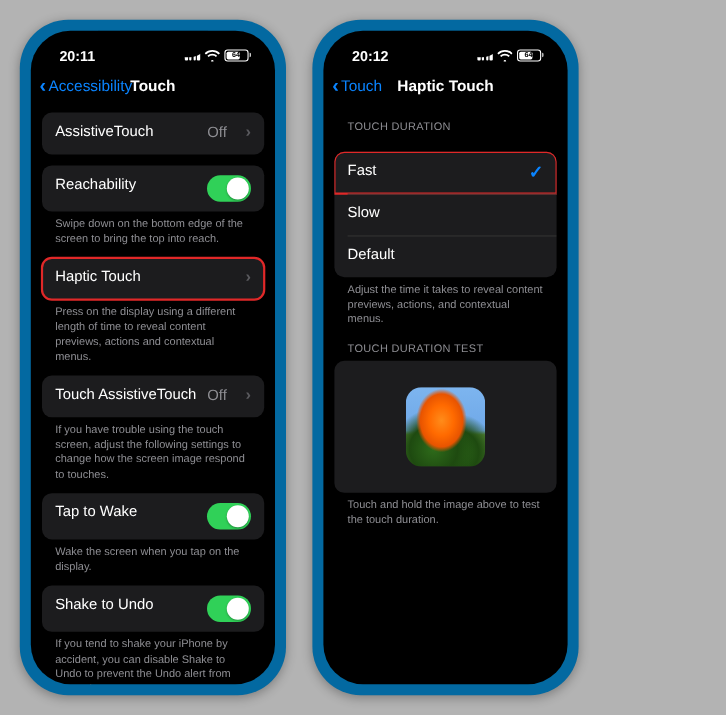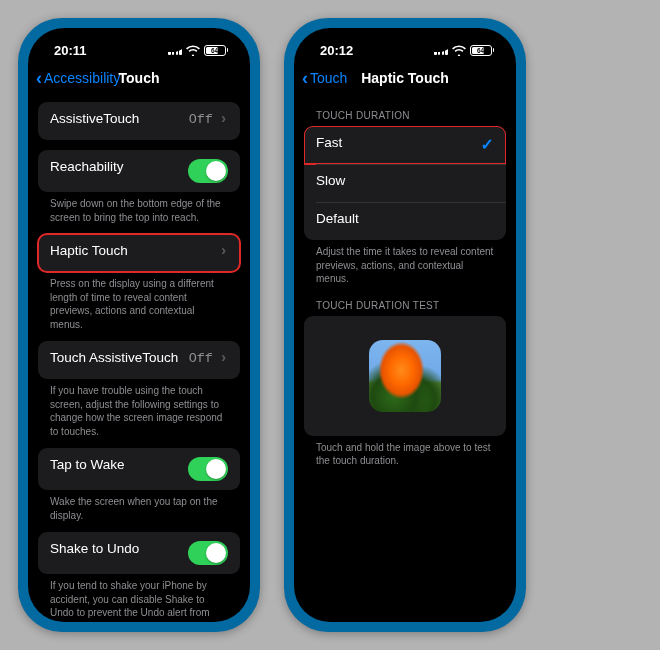--- a/index.html
+++ b/index.html
@@ -97,21 +97,21 @@
     .group.first { margin-top: 6px; }
     .row {
       display: flex; align-items: flex-start; justify-content: space-between;
       padding: 9px 12px; min-height: 38px; font-size: 13.5px;
       position: relative;
     }
     .group .row + .row::before {
       content: ""; position: absolute; left: 12px; right: 0; top: 0;
       height: .6px; background: #333;
     }
-    .row-right { display: flex; align-items: center; gap: 6px; color: #8e8e93; font-family: Liberation Mono, monospace; }
+    .row-right { display: flex; align-items: center; gap: 17px; color: #8e8e93; }
     .chevron { color: #5a5a5e; font-size: 15px; font-weight: 600; }
     .footer {
       font-size: 10px; color: #8e8e93; padding: 5px 12px 0 12px; line-height: 1.35;
     }
     .toggle {
       width: 40px; height: 24px; border-radius: 12px; position: relative;
       background: #30d158;
     }
     .knob {
       position: absolute; width: 20px; height: 20px; border-radius: 50%;
@@ -273,21 +273,21 @@
       <div class="back">
         <span class="back-chevron">‹</span>
         <span>Touch</span>
       </div>
       <div class="navtitle">Haptic Touch</div>
     </div>
 
     <div class="content">
       <div class="section-header">TOUCH DURATION</div>
 
-      <div class="group" style="margin-top:0">
+      <div class="group" style="margin-top:12px">
         <div class="row highlight" style="border-radius:9px 9px 0 0">
           <span>Fast</span>
           <span class="check">✓</span>
         </div>
         <div class="row">
           <span>Slow</span>
         </div>
         <div class="row">
           <span>Default</span>
         </div>

